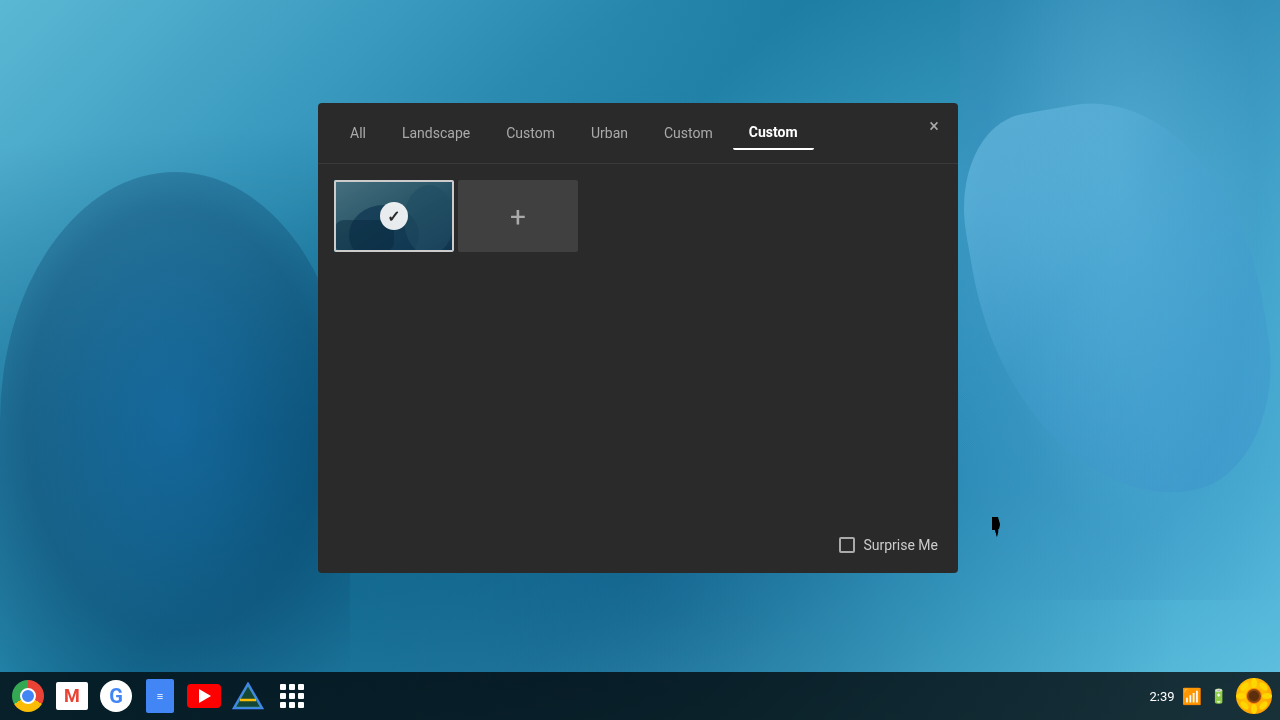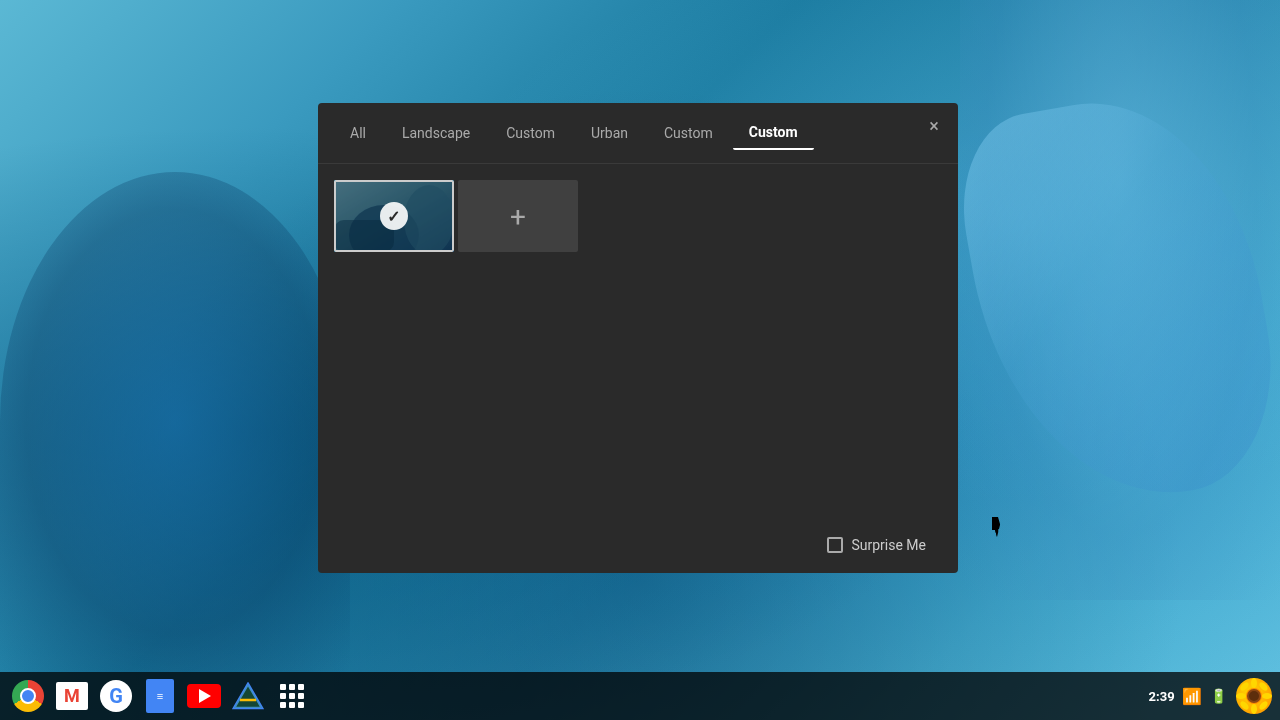--- a/index.html
+++ b/index.html
@@ -168,21 +168,20 @@
       display: flex;
       align-items: center;
       gap: 8px;
       color: white;
       font-size: 13px;
     }
 
     .time-display {
       color: white;
       font-size: 13px;
-      font-weight: bold;
     }
 
     
     .dialog-overlay {
       position: absolute;
       top: 103px;
       left: 318px;
       width: 640px;
       height: 470px;
       background: #2a2a2a;
@@ -318,21 +317,21 @@
     
     .dialog-bottom {
       position: absolute;
       bottom: 0;
       left: 0;
       right: 0;
       height: 56px;
       display: flex;
       align-items: center;
       justify-content: flex-end;
-      padding: 0 32px;
+      padding: 0 20px;
       gap: 12px;
     }
 
     .surprise-me {
       display: flex;
       align-items: center;
       gap: 8px;
       color: #ccc;
       font-size: 14px;
       cursor: pointer;

